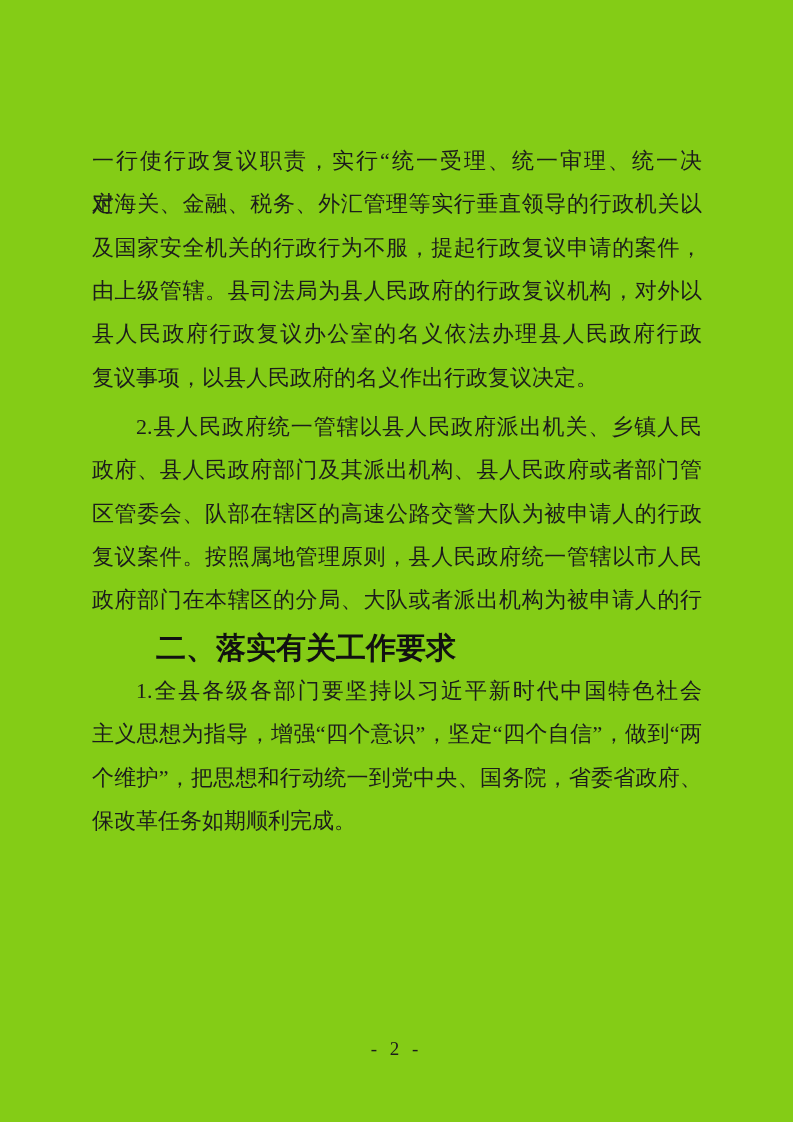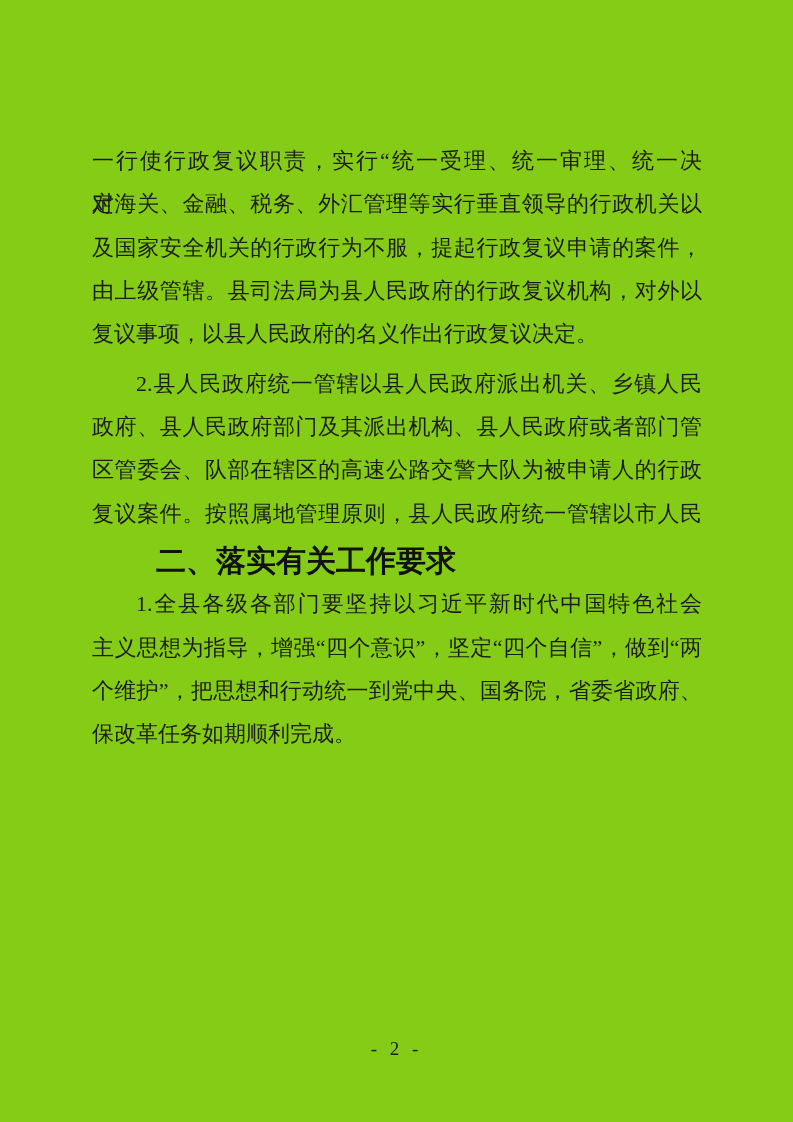--- a/index.html
+++ b/index.html
@@ -73,28 +73,30 @@
 
 <div class="page">
 
   <div class="content">
 
     <div class="para">
       <div class="line jl">一行使行政复议职责，实行“统一受理、统一审理、统一决定”。</div>
       <div class="line jl">对海关、金融、税务、外汇管理等实行垂直领导的行政机关以</div>
       <div class="line jl">及国家安全机关的行政行为不服，提起行政复议申请的案件，</div>
       <div class="line jl">由上级管辖。县司法局为县人民政府的行政复议机构，对外以</div>
+      <div class="line jl">县人民政府行政复议办公室的名义依法办理县人民政府行政</div>
       <div class="line">复议事项，以县人民政府的名义作出行政复议决定。</div>
     </div>
 
     <div class="para gap-lg">
       <div class="line jl indent">2.县人民政府统一管辖以县人民政府派出机关、乡镇人民</div>
       <div class="line jl">政府、县人民政府部门及其派出机构、县人民政府或者部门管</div>
       <div class="line jl">区管委会、队部在辖区的高速公路交警大队为被申请人的行政</div>
       <div class="line jl">复议案件。按照属地管理原则，县人民政府统一管辖以市人民</div>
+      <div class="line jl">政府部门在本辖区的分局、大队或者派出机构为被申请人的行</div>
     </div>
 
     <div class="heading">二、落实有关工作要求</div>
 
     <div class="para">
       <div class="line jl indent">1.全县各级各部门要坚持以习近平新时代中国特色社会</div>
       <div class="line jl">主义思想为指导，增强“四个意识”，坚定“四个自信”，做到“两</div>
       <div class="line jl">个维护”，把思想和行动统一到党中央、国务院，省委省政府、</div>
       <div class="line">保改革任务如期顺利完成。</div>
     </div>

